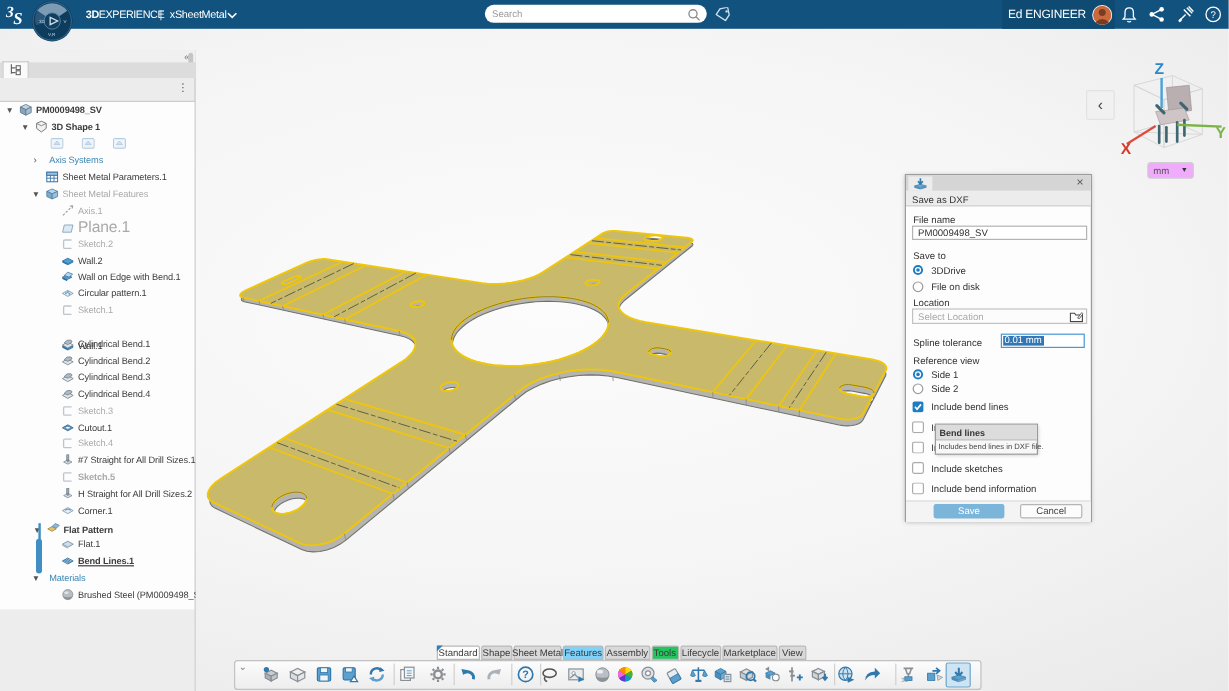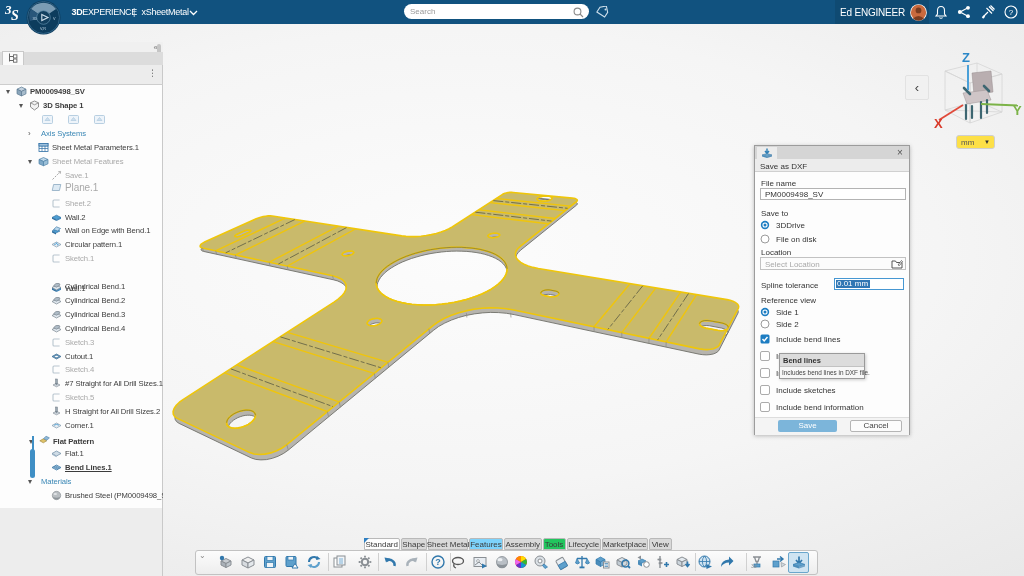--- a/index.html
+++ b/index.html
@@ -93,21 +93,21 @@
     </g>
   </g>
   <line x1="43" y1="42" x2="43" y2="17" stroke="#4aa0d8" stroke-width="2"></line>
   <text x="37" y="14" font-size="13" font-weight="700" fill="#2c88c8" font-family="Liberation Sans">Z</text>
   <line x1="56" y1="56" x2="93" y2="57.5" stroke="#7cb348" stroke-width="2"></line>
   <text x="88" y="67" font-size="13" font-weight="700" fill="#7cb348" font-family="Liberation Sans">Y</text>
   <line x1="38" y1="57" x2="14" y2="72" stroke="#e04a3a" stroke-width="1.8"></line>
   <text x="9" y="80" font-size="13" font-weight="700" fill="#d83a2a" font-family="Liberation Sans">X</text>
 </svg>
 
-<div class="abs" style="left:956px;top:135px;width:39px;height:14px;background:#fde047;border:1px solid #cfcfcf;border-radius:3px;font-size:8px;color:#555;display:flex;align-items:center;padding:0 4px;justify-content:space-between">
+<div class="abs" style="left:956px;top:135px;width:39px;height:14px;background:#f0abfc;border:1px solid #cfcfcf;border-radius:3px;font-size:8px;color:#555;display:flex;align-items:center;padding:0 4px;justify-content:space-between">
     <span>mm</span>
     <span style="font-size:6px;color:#333">▼</span>
   </div>
 
 <div class="abs" style="left:0;top:42px;width:163px;height:534px;background:#ececec;border-right:1px solid #c9c9c9">
   <div class="abs" style="left:0;top:0;width:163px;height:10px;background:#f0f0f0"></div>
   <div class="abs" style="right:4px;top:1px;color:#777;font-size:8px">«</div>
   <div class="abs" style="left:157px;top:2px;width:4px;height:13px;background:#c5c5c5;border-radius:2px"></div>
   <div class="abs" style="left:0;top:10px;width:163px;height:13px;background:#dcdcdc"></div>
   <div class="abs" style="left:2px;top:9px;width:22px;height:14px;background:#fafafa;border:1px solid #c9c9c9;border-bottom:none"></div>
@@ -173,33 +173,33 @@
         <polygon points="1,3.5 5.5,5.5 5.5,9.8 1,7.8" fill="#7fa9c8" stroke="#4d81a8" stroke-width="0.7"></polygon>
         <polygon points="10,3.5 5.5,5.5 5.5,9.8 10,7.8" fill="#9cc0d8" stroke="#4d81a8" stroke-width="0.7"></polygon>
       </svg>
       <span style="color:#a9a9a9;font-weight:400;white-space:nowrap;margin-left:3px">Sheet Metal Features</span>
     </div>
     <div style="position:absolute;left:51px;top:168.4px;height:13.9px;display:flex;align-items:center;font-size:7.7px;letter-spacing:-0.1px">
       <svg width="11" height="11" viewBox="0 0 11 11" style="flex:0 0 auto">
         <path d="M1.5 9.5 L9 2" stroke="#9a9a9a" stroke-width="0.9" stroke-dasharray="2 1.3"></path>
         <path d="M7.2 1.8 L9.6 1.4 L9.2 3.8" fill="none" stroke="#9a9a9a" stroke-width="0.8"></path>
       </svg>
-      <span style="color:#a9a9a9;font-weight:400;white-space:nowrap;margin-left:3px">Save.1</span>
-    </div>
-    <div style="position:absolute;left:51px;top:182.3px;height:13.9px;display:flex;align-items:flex-start;font-size:10px;letter-spacing:-0.1px">
+      <span style="color:#a9a9a9;font-weight:400;white-space:nowrap;margin-left:3px">Axis.1</span>
+    </div>
+    <div style="position:absolute;left:51px;top:182.3px;height:13.9px;display:flex;align-items:flex-end;font-size:13px;letter-spacing:-0.1px">
       <svg width="11" height="11" viewBox="0 0 11 11" style="flex:0 0 auto">
         <polygon points="2.6,2.5 9.8,2.5 8.4,8.5 1.2,8.5" fill="#ddeaf4" stroke="#8aa8c0" stroke-width="0.8"></polygon>
       </svg>
       <span style="color:#a9a9a9;font-weight:400;white-space:nowrap;margin-left:3px">Plane.1</span>
     </div>
     <div style="position:absolute;left:51px;top:196.2px;height:13.9px;display:flex;align-items:center;font-size:7.7px;letter-spacing:-0.1px">
       <svg width="11" height="11" viewBox="0 0 11 11" style="flex:0 0 auto">
         <path d="M2 3 Q2 2 3 2 L8.6 2 M2 3 L2 8 Q2 9 3 9 L8.6 9" fill="none" stroke="#b9c6cf" stroke-width="1.1"></path>
       </svg>
-      <span style="color:#a9a9a9;font-weight:400;white-space:nowrap;margin-left:3px">Sheet.2</span>
+      <span style="color:#a9a9a9;font-weight:400;white-space:nowrap;margin-left:3px">Sketch.2</span>
     </div>
     <div style="position:absolute;left:51px;top:210.1px;height:13.9px;display:flex;align-items:center;font-size:7.7px;letter-spacing:-0.1px">
       <svg width="11" height="11" viewBox="0 0 11 11" style="flex:0 0 auto">
         <polygon points="1,5.5 5.5,3.2 10,5.5 5.5,7.8" fill="#4e9fd4" stroke="#2d6d9e" stroke-width="0.7"></polygon>
         <polygon points="1,5.5 5.5,7.8 5.5,9 1,6.7" fill="#2d6d9e"></polygon>
         <polygon points="10,5.5 5.5,7.8 5.5,9 10,6.7" fill="#3c84ba"></polygon>
       </svg>
       <span style="color:#3c3c3c;font-weight:400;white-space:nowrap;margin-left:3px">Wall.2</span>
     </div>
     <div style="position:absolute;left:51px;top:224.0px;height:13.9px;display:flex;align-items:center;font-size:7.7px;letter-spacing:-0.1px">
@@ -285,21 +285,21 @@
         <polygon points="2,7 5.5,5.2 9,7 5.5,8.8" fill="#d5dde4" stroke="#77828c" stroke-width="0.6"></polygon>
         <rect x="4.6" y="1" width="1.8" height="4.5" fill="#9aa7b2" stroke="#6b7680" stroke-width="0.5"></rect>
         <polygon points="4.6,5.5 6.4,5.5 5.5,7.2" fill="#9aa7b2" stroke="#6b7680" stroke-width="0.5"></polygon>
       </svg>
       <span style="color:#3c3c3c;font-weight:400;white-space:nowrap;margin-left:3px">#7 Straight for All Drill Sizes.1</span>
     </div>
     <div style="position:absolute;left:51px;top:390.8px;height:13.9px;display:flex;align-items:center;font-size:7.7px;letter-spacing:-0.1px">
       <svg width="11" height="11" viewBox="0 0 11 11" style="flex:0 0 auto">
         <path d="M2 3 Q2 2 3 2 L8.6 2 M2 3 L2 8 Q2 9 3 9 L8.6 9" fill="none" stroke="#b9c6cf" stroke-width="1.1"></path>
       </svg>
-      <span style="color:#a9a9a9;font-weight:400;white-space:nowrap;margin-left:3px">Sketch.5</span>
+      <span style="color:#a9a9a9;font-weight:700;white-space:nowrap;margin-left:3px">Sketch.5</span>
     </div>
     <div style="position:absolute;left:51px;top:404.7px;height:13.9px;display:flex;align-items:center;font-size:7.7px;letter-spacing:-0.1px">
       <svg width="11" height="11" viewBox="0 0 11 11" style="flex:0 0 auto">
         <polygon points="2,7 5.5,5.2 9,7 5.5,8.8" fill="#d5dde4" stroke="#77828c" stroke-width="0.6"></polygon>
         <rect x="4.6" y="1" width="1.8" height="4.5" fill="#9aa7b2" stroke="#6b7680" stroke-width="0.5"></rect>
         <polygon points="4.6,5.5 6.4,5.5 5.5,7.2" fill="#9aa7b2" stroke="#6b7680" stroke-width="0.5"></polygon>
       </svg>
       <span style="color:#3c3c3c;font-weight:400;white-space:nowrap;margin-left:3px">H Straight for All Drill Sizes.2</span>
     </div>
     <div style="position:absolute;left:51px;top:418.6px;height:13.9px;display:flex;align-items:center;font-size:7.7px;letter-spacing:-0.1px">

